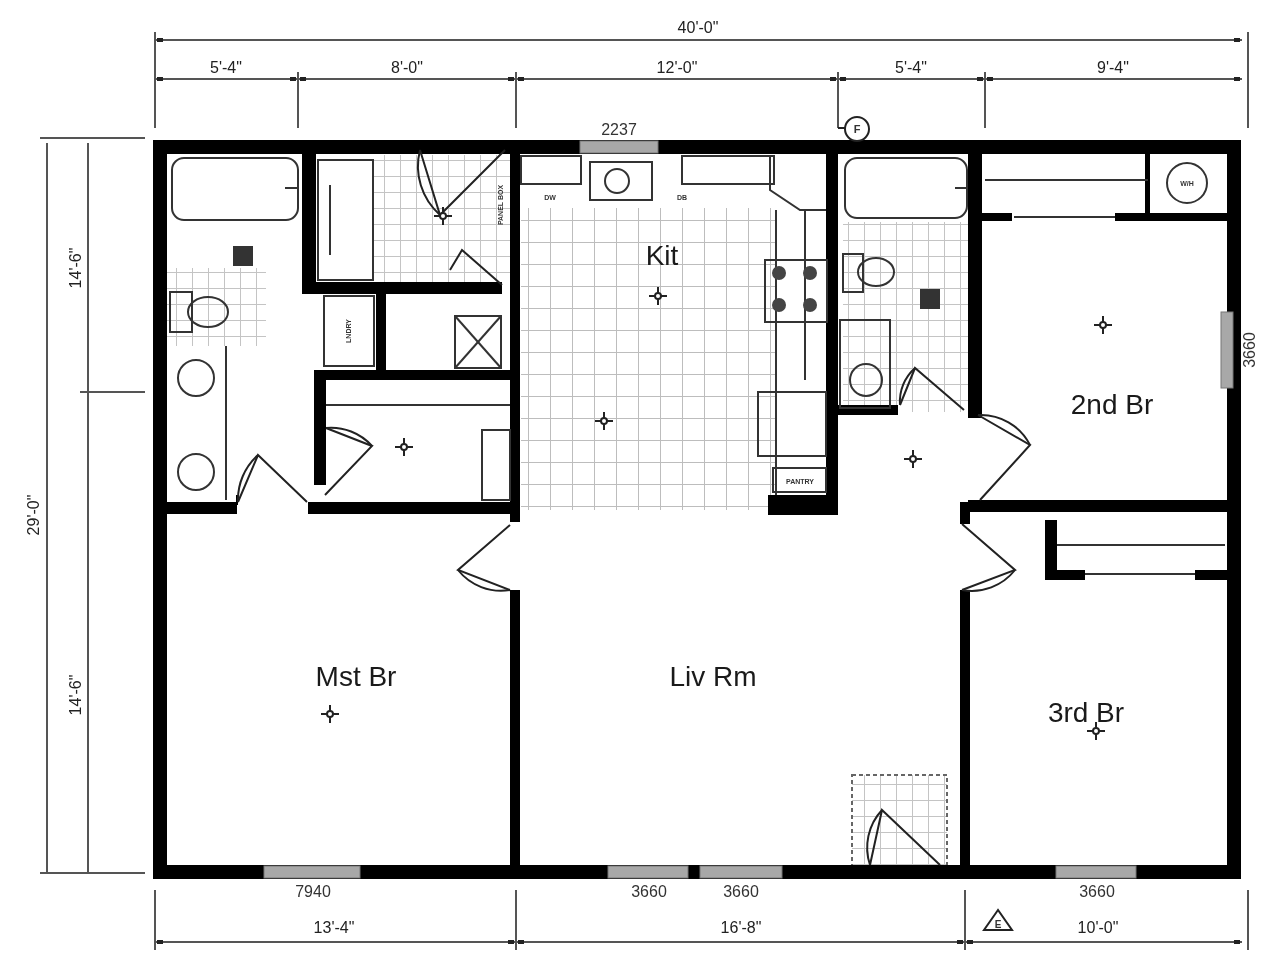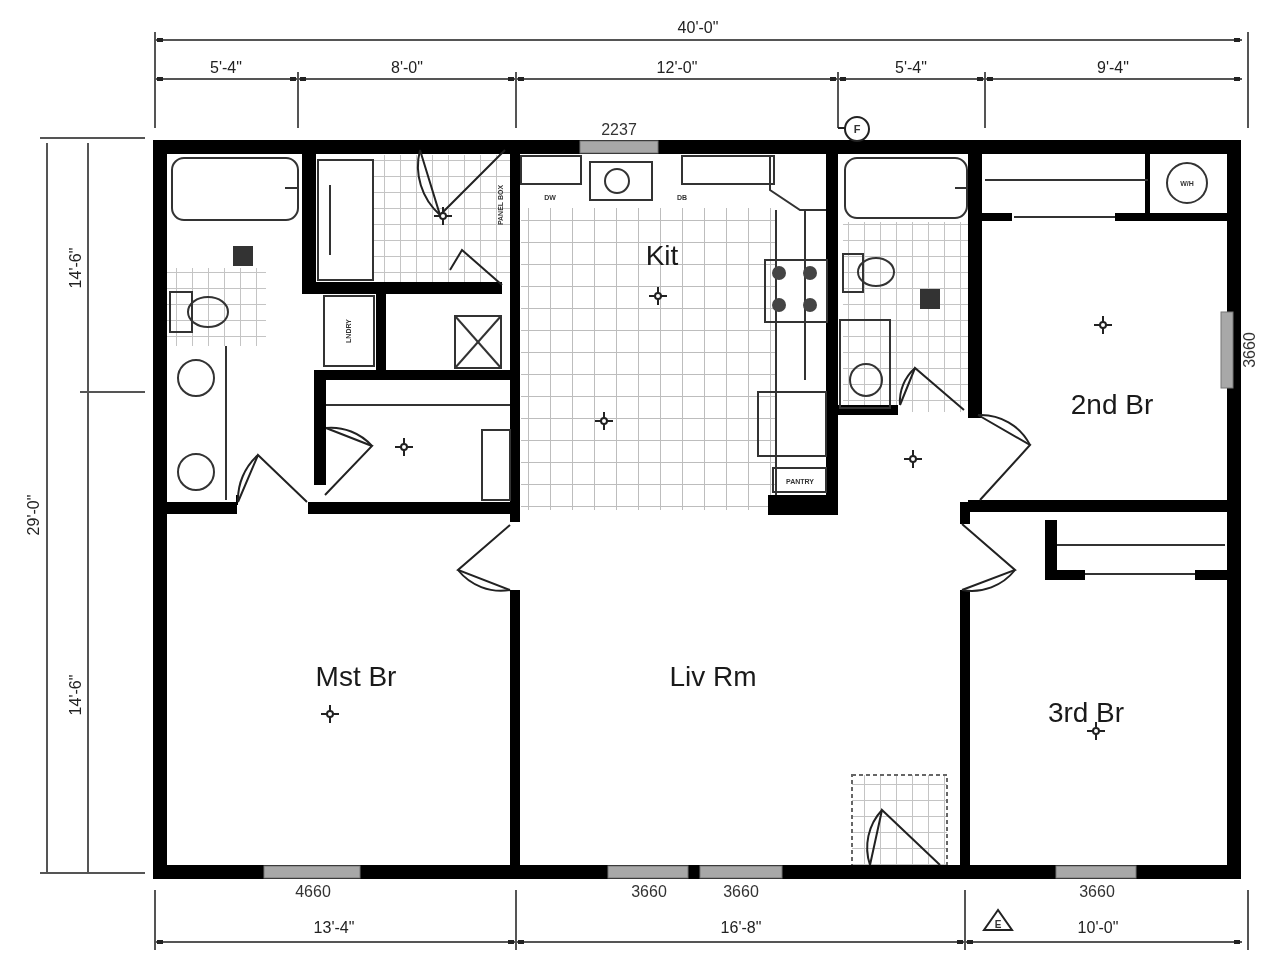--- a/index.html
+++ b/index.html
@@ -278,21 +278,21 @@
 <div class="lbl dim vert" style="left:76px;top:268px;">14'-6"</div>
 <div class="lbl dim vert" style="left:76px;top:695px;">14'-6"</div>
 
 <div class="lbl room" style="left:662px;top:256px;">Kit</div>
 <div class="lbl room" style="left:713px;top:677px;text-align:center;">Liv Rm</div>
 <div class="lbl room" style="left:335px;top:677px;margin-left:21px;">Mst Br</div>
 <div class="lbl room" style="left:1112px;top:377px;margin-top:28px;">2nd Br</div>
 <div class="lbl room" style="left:1086px;top:697px;margin-top:16px;">3rd Br</div>
 
 <div class="lbl win" style="left:619px;top:130px;">2237</div>
-<div class="lbl win" style="left:313px;top:892px;">4660</div>
+<div class="lbl win" style="left:313px;top:892px;">7940</div>
 <div class="lbl win" style="left:649px;top:892px;">3660</div>
 <div class="lbl win" style="left:741px;top:892px;">3660</div>
 <div class="lbl win" style="left:1097px;top:892px;">3660</div>
 <div class="lbl win vert" style="left:1250px;top:350px;">3660</div>
 
 <div class="lbl tiny" style="left:550px;top:197px;">DW</div>
 <div class="lbl tiny" style="left:682px;top:197px;">DB</div>
 <div class="lbl tiny vert" style="left:500px;top:205px;">PANEL BOX</div>
 <div class="lbl tiny vert" style="left:348px;top:331px;">LNDRY</div>
 <div class="lbl tiny" style="left:800px;top:481px;">PANTRY</div>

